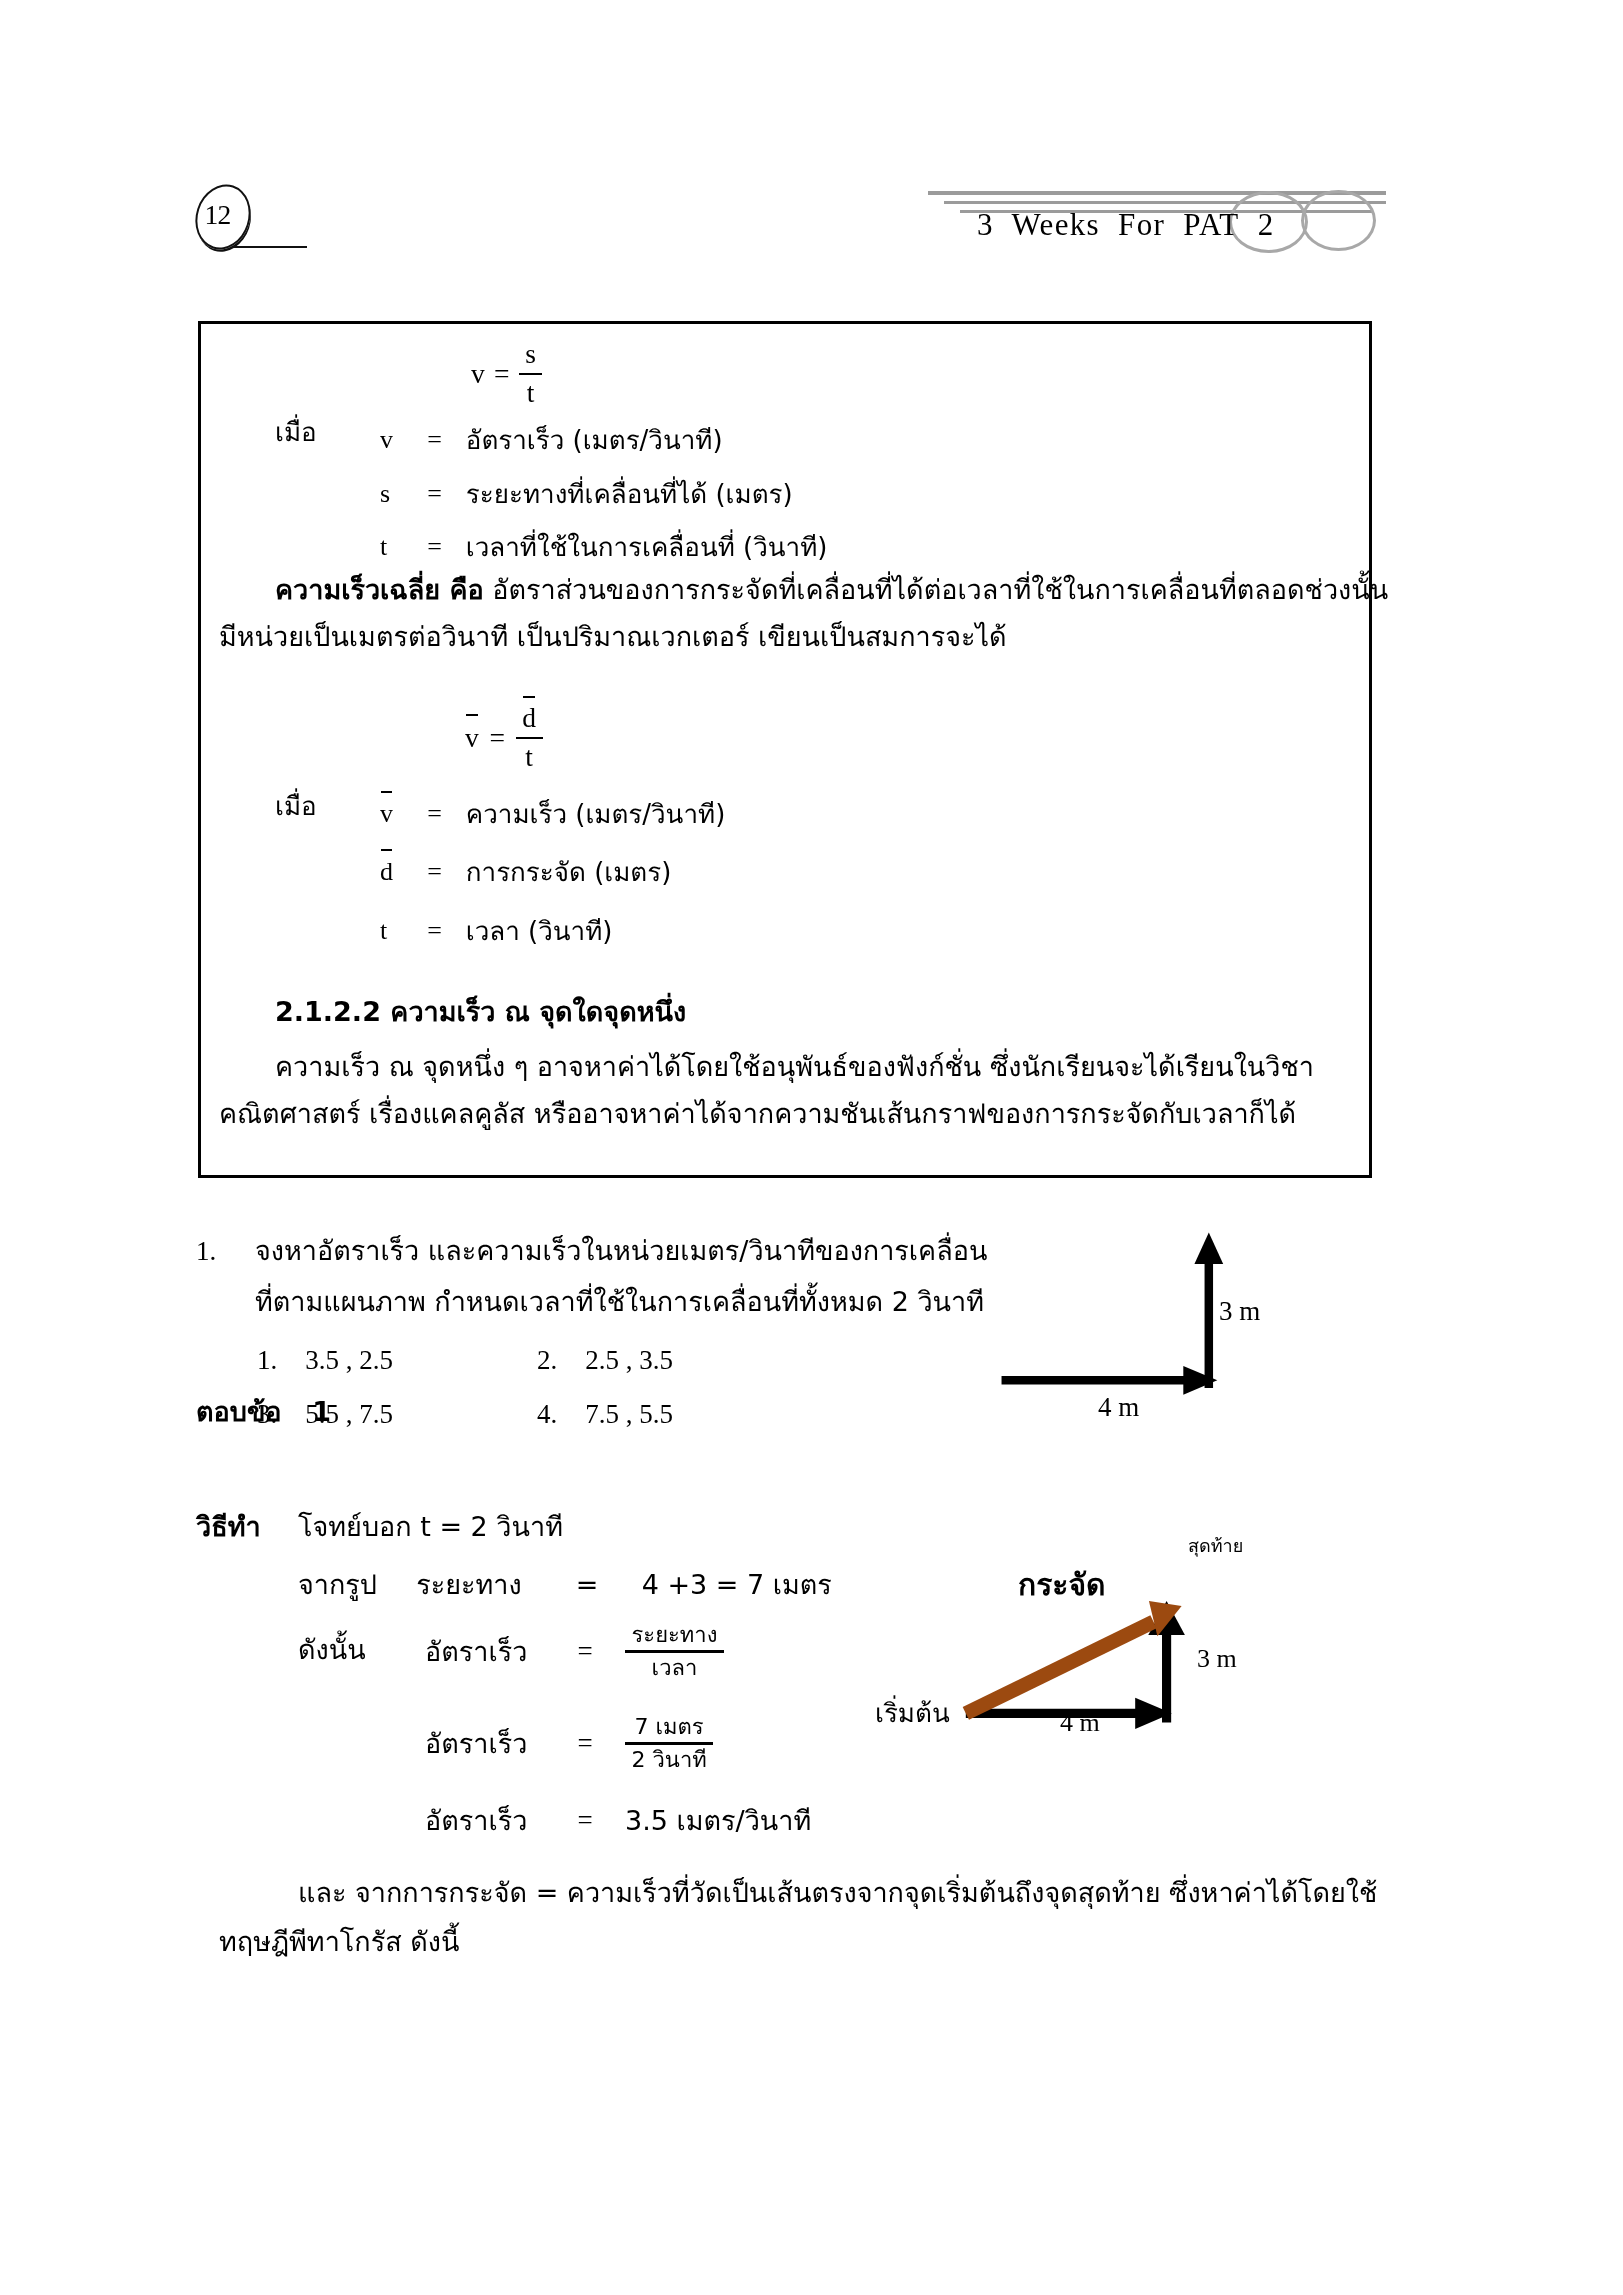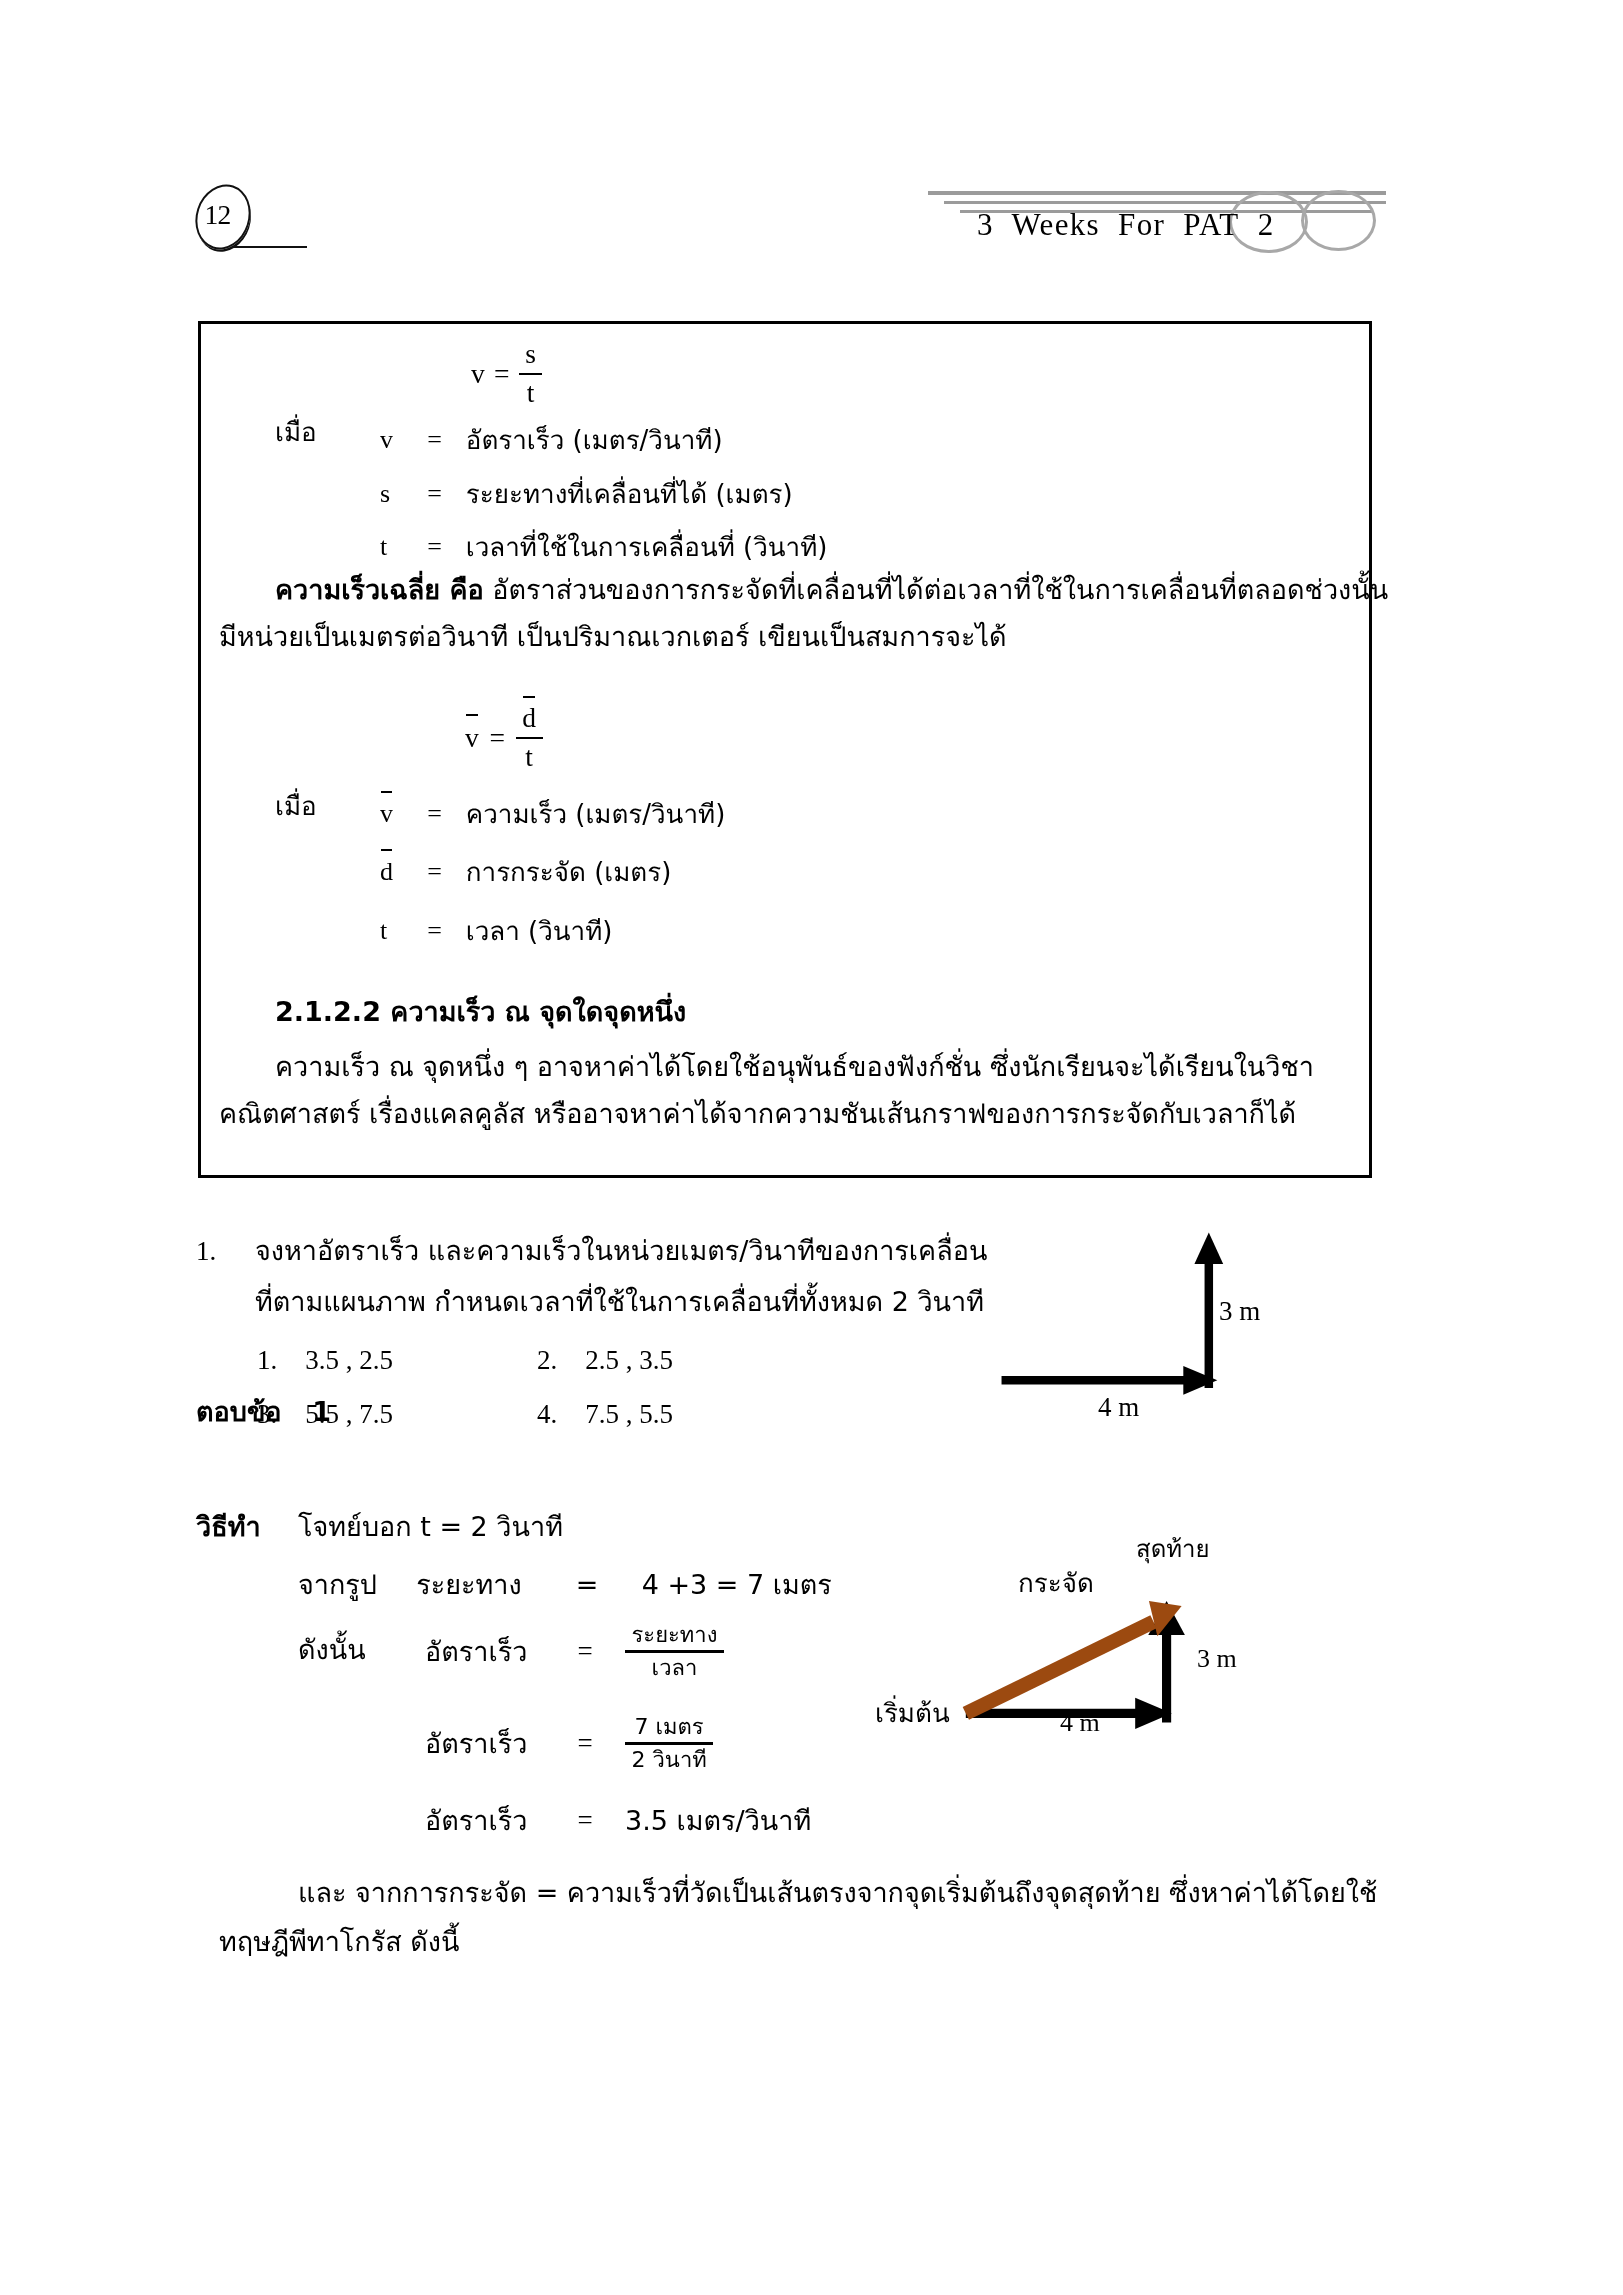--- a/index.html
+++ b/index.html
@@ -329,21 +329,21 @@
   </g>
   <g>
     <line x1="452" y1="282" x2="452" y2="140" stroke="#000" stroke-width="14"></line>
     <polygon points="424,148 452,96 480,148" fill="#000"></polygon>
   </g>
   <g>
     <line x1="145" y1="268" x2="432" y2="128" stroke="#9C4A10" stroke-width="22"></line>
     <polygon points="425,96 475,104 438,150" fill="#9C4A10"></polygon>
   </g>
 </svg>
-<div class="t th" style="left:1018px; top:1570px; font-size:26px;">กระจัด</div>
-<div class="t th" style="left:1136px; top:1537px; font-size:24px;">สุดท้าย</div>
+<div class="t th" style="left:1018px; top:1570px; font-size:30px;font-weight:bold;">กระจัด</div>
+<div class="t th" style="left:1188px; top:1537px; font-size:18px;">สุดท้าย</div>
 <div class="t th" style="left:875px; top:1700px; font-size:26px;">เริ่มต้น</div>
 <div class="t" style="left:1197px; top:1646px; font-size:26px;">3 m</div>
 <div class="t" style="left:1060px; top:1710px; font-size:26px;">4 m</div>
 
 <div class="t th" style="left:298px; top:1879px; font-size:27px;">และ จากการกระจัด  =  ความเร็วที่วัดเป็นเส้นตรงจากจุดเริ่มต้นถึงจุดสุดท้าย ซึ่งหาค่าได้โดยใช้</div>
 <div class="t th" style="left:219px; top:1928px; font-size:27px;">ทฤษฎีพีทาโกรัส ดังนี้</div>
 
 
 </body></html>

